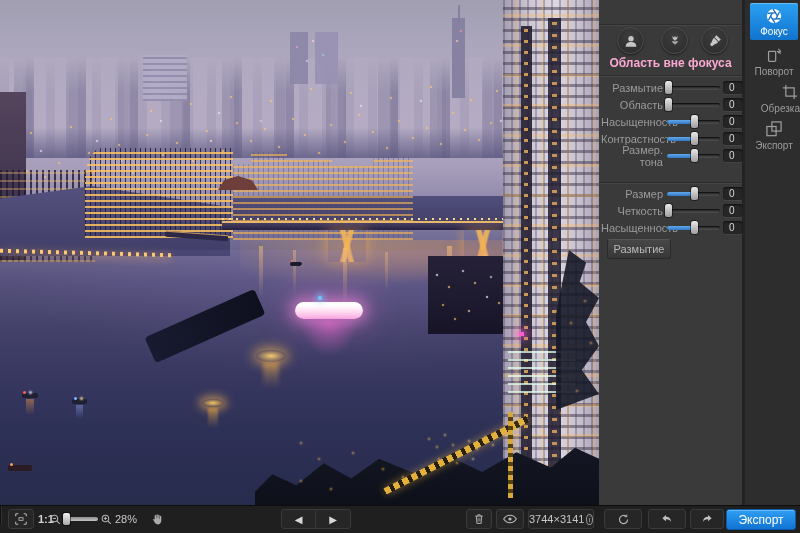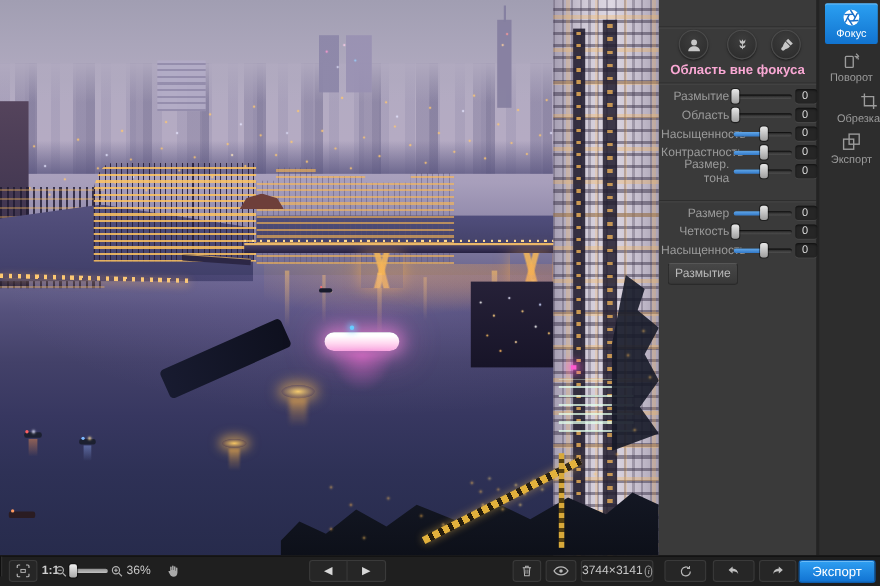--- a/index.html
+++ b/index.html
@@ -433,21 +433,21 @@
     <div class="tb tb-zoomin">
       <span>
         <svg width="13" height="13" viewBox="0 0 24 24" fill="none" stroke="#b0b0b0" stroke-width="2">
             <circle cx="10" cy="10" r="6"></circle>
             <line x1="14.8" y1="14.8" x2="20" y2="20"></line>
             <line x1="7" y1="10" x2="13" y2="10"></line>
             <line x1="10" y1="7" x2="10" y2="13"></line>
           </svg>
       </span>
     </div>
-    <div class="tb tb-pct">36%</div>
+    <div class="tb tb-pct">28%</div>
     <div class="tb-vsep"></div>
     <div class="tb tb-hand">
       <span>
         <svg width="15" height="15" viewBox="0 0 24 24" fill="#aaaaaa">
             <path d="M7.5 11.5V5.8a1.1 1.1 0 0 1 2.2 0V10h.6V4.6a1.1 1.1 0 0 1 2.2 0V10h.6V5.4a1.1 1.1 0 0 1 2.2 0V11h.6V7.2a1.1 1.1 0 0 1 2.2 0v6.3c0 3.8-2.3 6.3-5.8 6.3-2.6 0-3.9-1.2-5-3.2l-2.2-4c-.5-.9.7-1.9 1.5-1.1z"></path>
           </svg>
       </span>
     </div>
     <div class="tb tb-btn tb-nav">
       <span class="half">◀</span>

